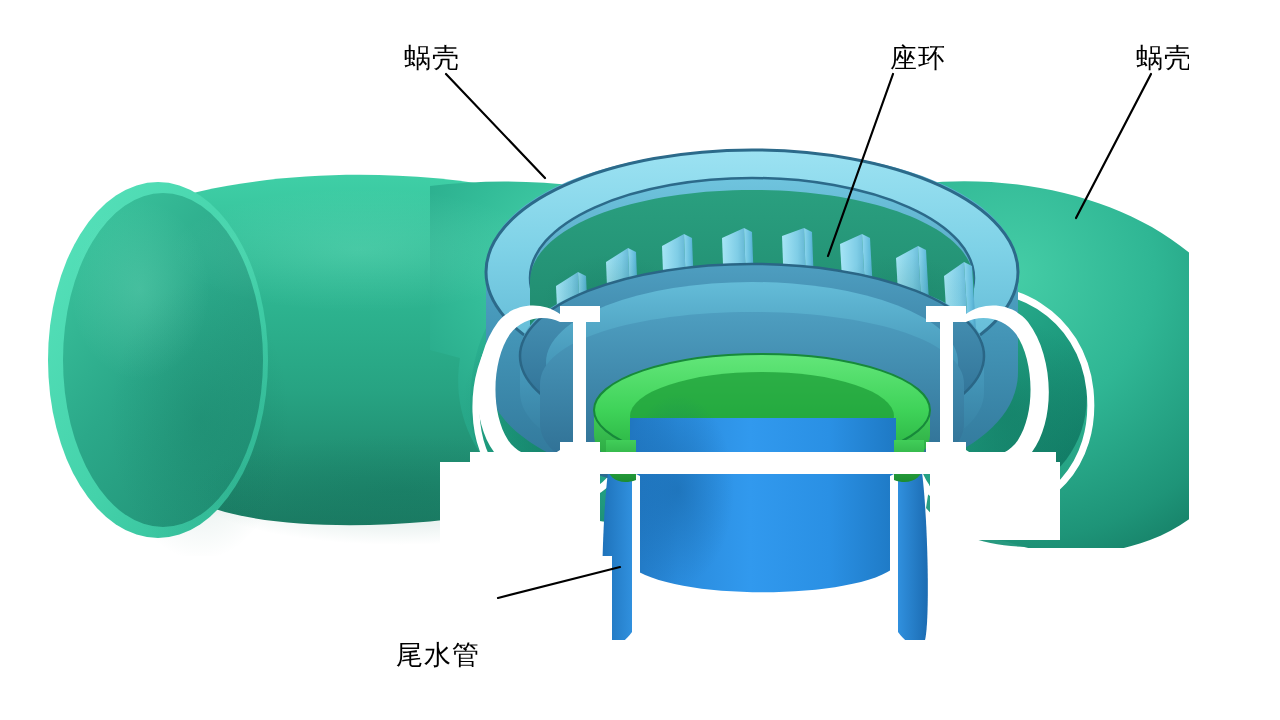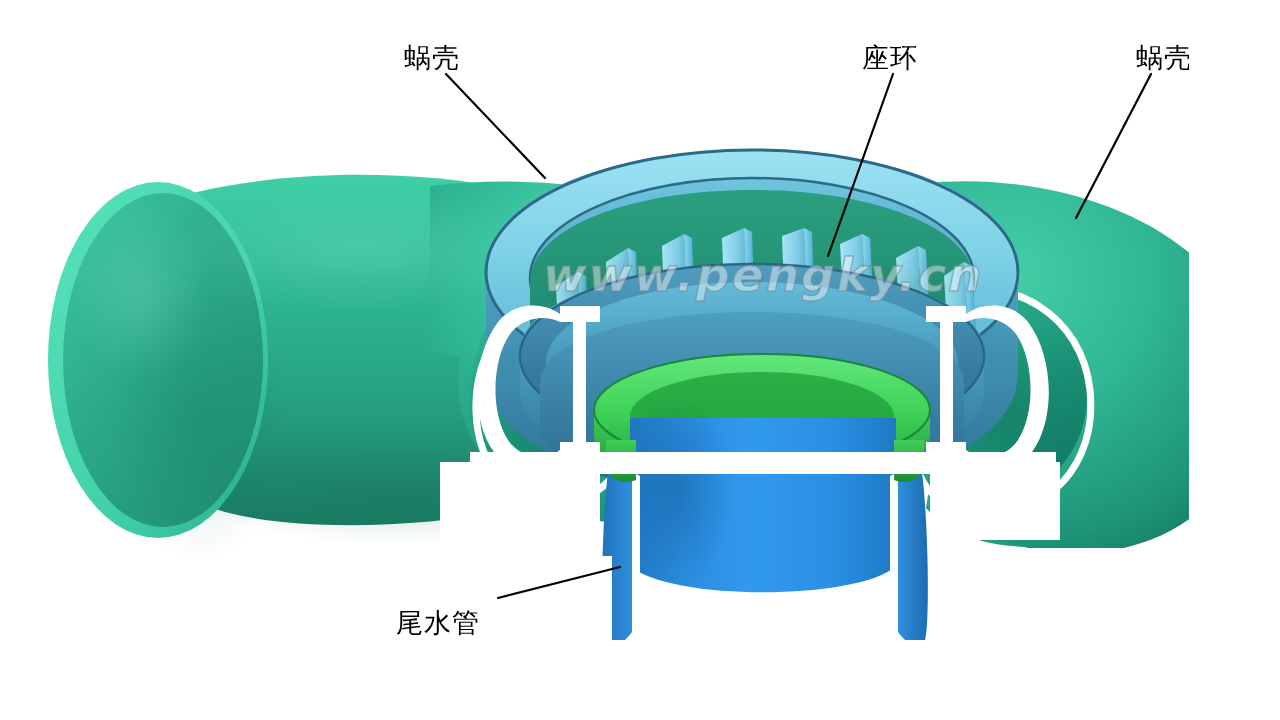--- a/index.html
+++ b/index.html
@@ -29,23 +29,23 @@
     position: absolute;
     color: #000000;
     font-size: 27px;
     font-weight: 400;
     line-height: 1;
     letter-spacing: 1px;
     white-space: nowrap;
     font-family: "DejaVu Sans", "Liberation Sans", sans-serif;
   }
   #label-volute-left  { left: 404px; top: 44px; }
-  #label-stay-ring    { left: 862px; top: 44px; text-align: right; }
+  #label-stay-ring    { left: 890px; top: 44px; text-align: right; }
   #label-volute-right { left: 1136px; top: 44px; }
-  #label-draft-tube   { left: 396px; top: 609px; }
+  #label-draft-tube   { left: 396px; top: 641px; }
 
   #brand {
     position: absolute;
     left: 845px;
     top: 667px;
     font-size: 30px;
     font-style: italic;
     font-weight: 700;
     color: #6c93d6;
     white-space: nowrap;
@@ -461,16 +461,15 @@
   </svg>
 
   <div class="callout-label" id="label-volute-left">蜗壳</div>
 
   <div class="callout-label" id="label-stay-ring">座环</div>
 
   <div class="callout-label" id="label-volute-right">蜗壳</div>
 
   <div class="callout-label" id="label-draft-tube">尾水管</div>
 
-  <div id="watermark">www.pengky.cn</div>
 
 
 </div>
 
 </body></html>

